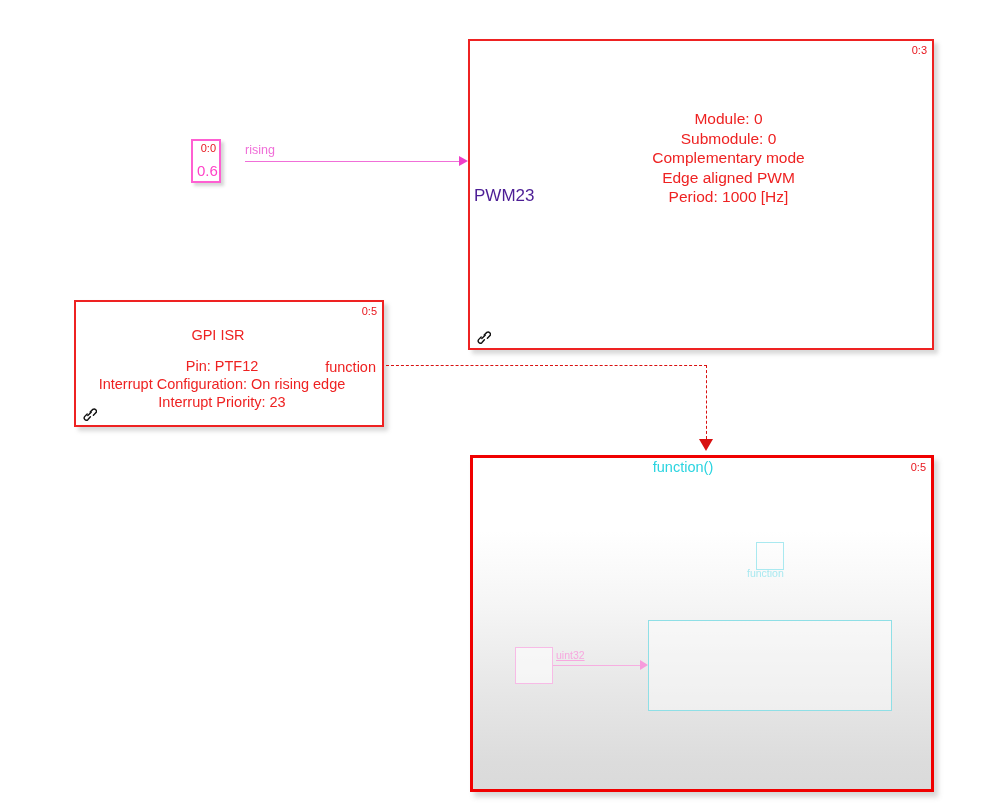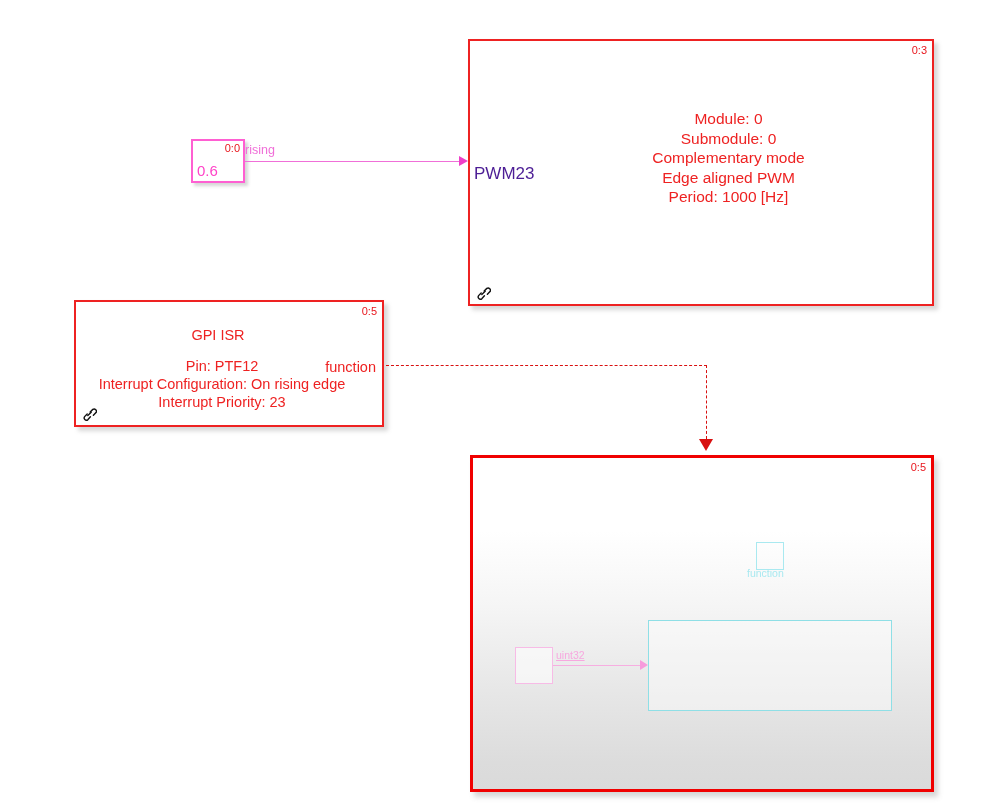--- a/index.html
+++ b/index.html
@@ -17,21 +17,21 @@
     background: #ffffff;
     overflow: hidden;
   }
 
   
   .abs { position: absolute; }
 
   
   .const-block {
     left: 191px; top: 139px;
-    width: 54px; height: 44px;
+    width: 30px; height: 44px;
     border: 2px solid #ff5fd2;
     background: #ffffff;
     box-shadow: 3px 3px 3px rgba(120,120,120,0.30);
     box-sizing: border-box;
   }
   .const-value {
     position: absolute;
     left: 4px; bottom: 3px;
     font-size: 15px;
     color: #ff44c8;
@@ -60,21 +60,21 @@
   .arrow-magenta {
     width: 0; height: 0;
     border-left: 9px solid #ee3fc8;
     border-top: 5.5px solid transparent;
     border-bottom: 5.5px solid transparent;
   }
 
   
   .pwm-block {
     left: 468px; top: 39px;
-    width: 466px; height: 267px;
+    width: 466px; height: 311px;
     border: 2px solid #ee2222;
     background: #ffffff;
     box-shadow: 4px 4px 4px rgba(120,120,120,0.28);
     box-sizing: border-box;
   }
   .pwm-port-label {
     position: absolute;
     left: 4px; top: 50%;
     transform: translateY(-50%);
     font-size: 17px;
@@ -286,20 +286,21 @@
       </svg>
     </span>
   </div>
 
   <div class="abs fn-dash-h" style="left:386px; top:365px; width:321px;"></div>
   <div class="abs fn-dash-v" style="left:706px; top:365px; height:74px;"></div>
   <div class="abs arrow-red-down" style="left:699px; top:439px;"></div>
 
   <div class="abs subsys-block">
     <span class="tag-red subsys-tag">0:5</span>
+    <div class="subsys-title">function()</div>
   </div>
 
   <div class="abs inner-fn-box"></div>
   <div class="abs inner-fn-label">function</div>
 
   <div class="abs inner-src-box"></div>
   <div class="abs inner-wire-label" style="left:556px; top:650px;text-decoration:underline;">uint32</div>
   <div class="abs inner-wire" style="left:553px; top:665px; width:89px;"></div>
   <div class="abs inner-arrow" style="left:640px; top:660px;"></div>
 

